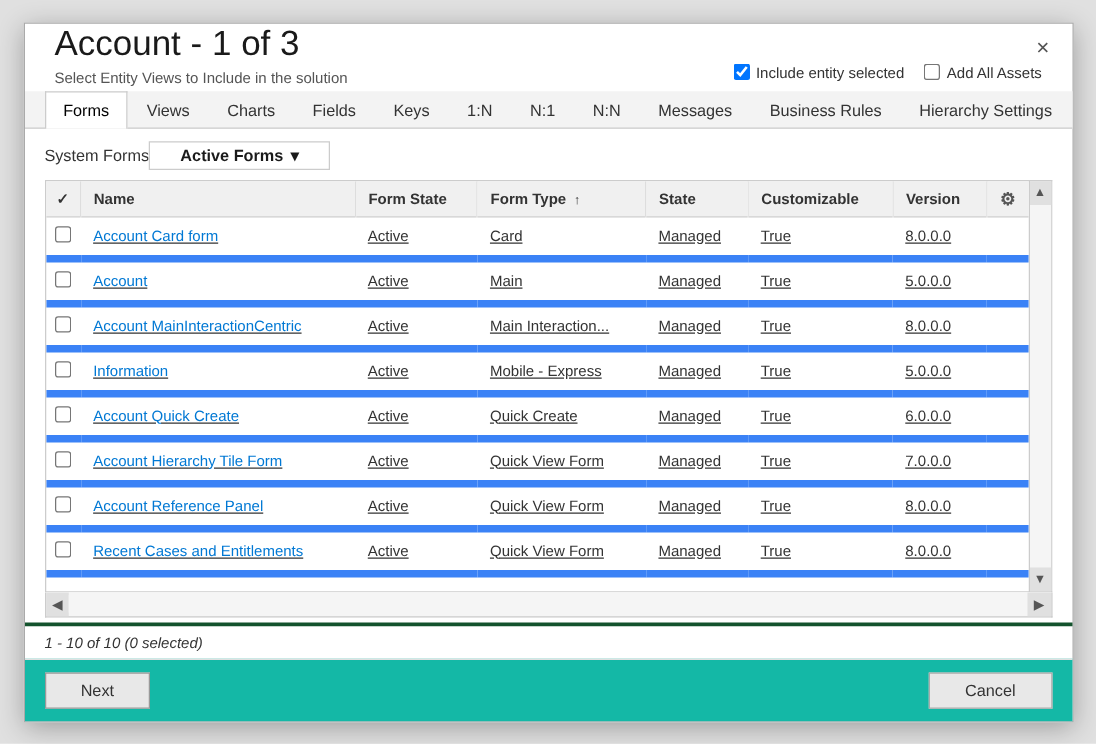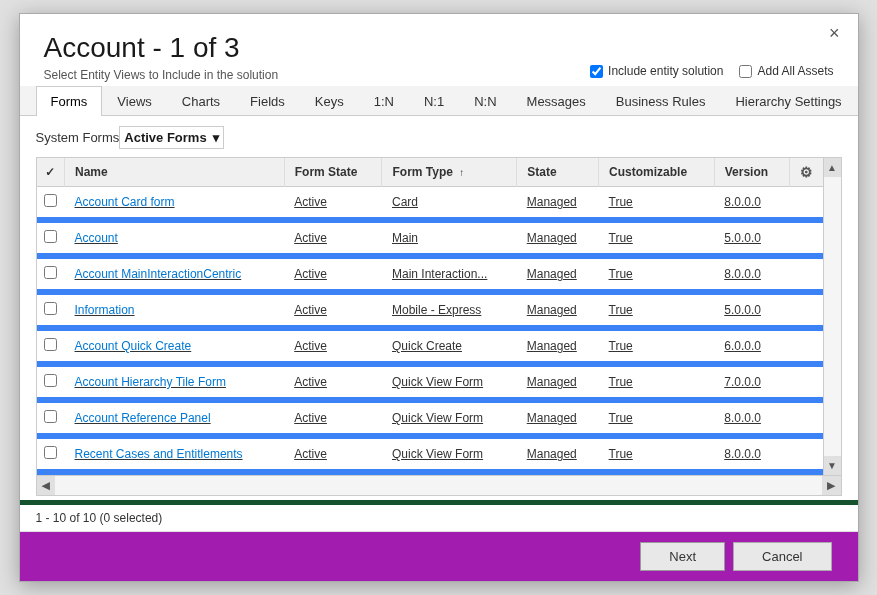--- a/index.html
+++ b/index.html
@@ -29,21 +29,21 @@
       right: 12px;
       font-size: 18px;
       cursor: pointer;
       color: #555;
       background: none;
       border: none;
       line-height: 1;
       padding: 2px 6px;
     }
     .dialog-header {
-      padding: 18px 24px 10px 24px;
+      padding: 0 24px 10px 24px;
     }
     .dialog-title {
       font-size: 28px;
       font-weight: 300;
       color: #1a1a1a;
       margin-bottom: 4px;
     }
     .dialog-subtitle {
       font-size: 12px;
       color: #555;
@@ -107,21 +107,21 @@
     }
     .filter-label {
       font-size: 13px;
       color: #333;
     }
     .filter-dropdown {
       display: flex;
       align-items: flex-end;
       border: 1px solid #ccc;
       background: #fff;
-      padding: 3px 4px;
+      padding: 3px 24px;
       cursor: pointer;
       font-size: 13px;
       font-weight: 600;
       color: #1a1a1a;
       gap: 6px;
     }
     table {
       width: 100%;
       border-collapse: collapse;
       font-size: 12px;
@@ -212,29 +212,30 @@
     }
     .bottom-scroll-track {
       flex: 1;
       height: 14px;
       background: #f5f5f5;
     }
     .status-bar {
       padding: 6px 16px;
       font-size: 12px;
       color: #333;
-      border-top: 5px solid #14532d;
+      border-top: 3px solid #14532d;
+      font-style: italic;
     }
     .footer {
       display: flex;
-      justify-content: flex-end;
+      justify-content: space-between;
       gap: 8px;
-      padding: 10px 26px;
+      padding: 10px 16px;
       border-top: 1px solid #e0e0e0;
-      background: #a21caf;
+      background: #14b8a6;
     }
     .btn {
       padding: 6px 28px;
       font-size: 13px;
       cursor: pointer;
       border: 1px solid #aaa;
       background: #e8e8e8;
       color: #333;
     }
     .btn-primary {
@@ -258,21 +259,21 @@
   <button class="dialog-close">×</button>
 
   <div class="dialog-header">
     <div class="dialog-title">Account - 1 of 3</div>
     <div class="dialog-subtitle">Select Entity Views to Include in the solution</div>
   </div>
 
   <div class="dialog-options">
     <label class="checkbox-label">
       <input type="checkbox" checked="" style="">
-      <span>Include entity solution</span>
+      <span>Include entity selected</span>
     </label>
     <label class="checkbox-label">
       <input type="checkbox" style="">
       <span>Add All Assets</span>
     </label>
   </div>
 
   <div class="tabs-bar">
     <div class="tab active">Forms</div>
     <div class="tab">Views</div>

